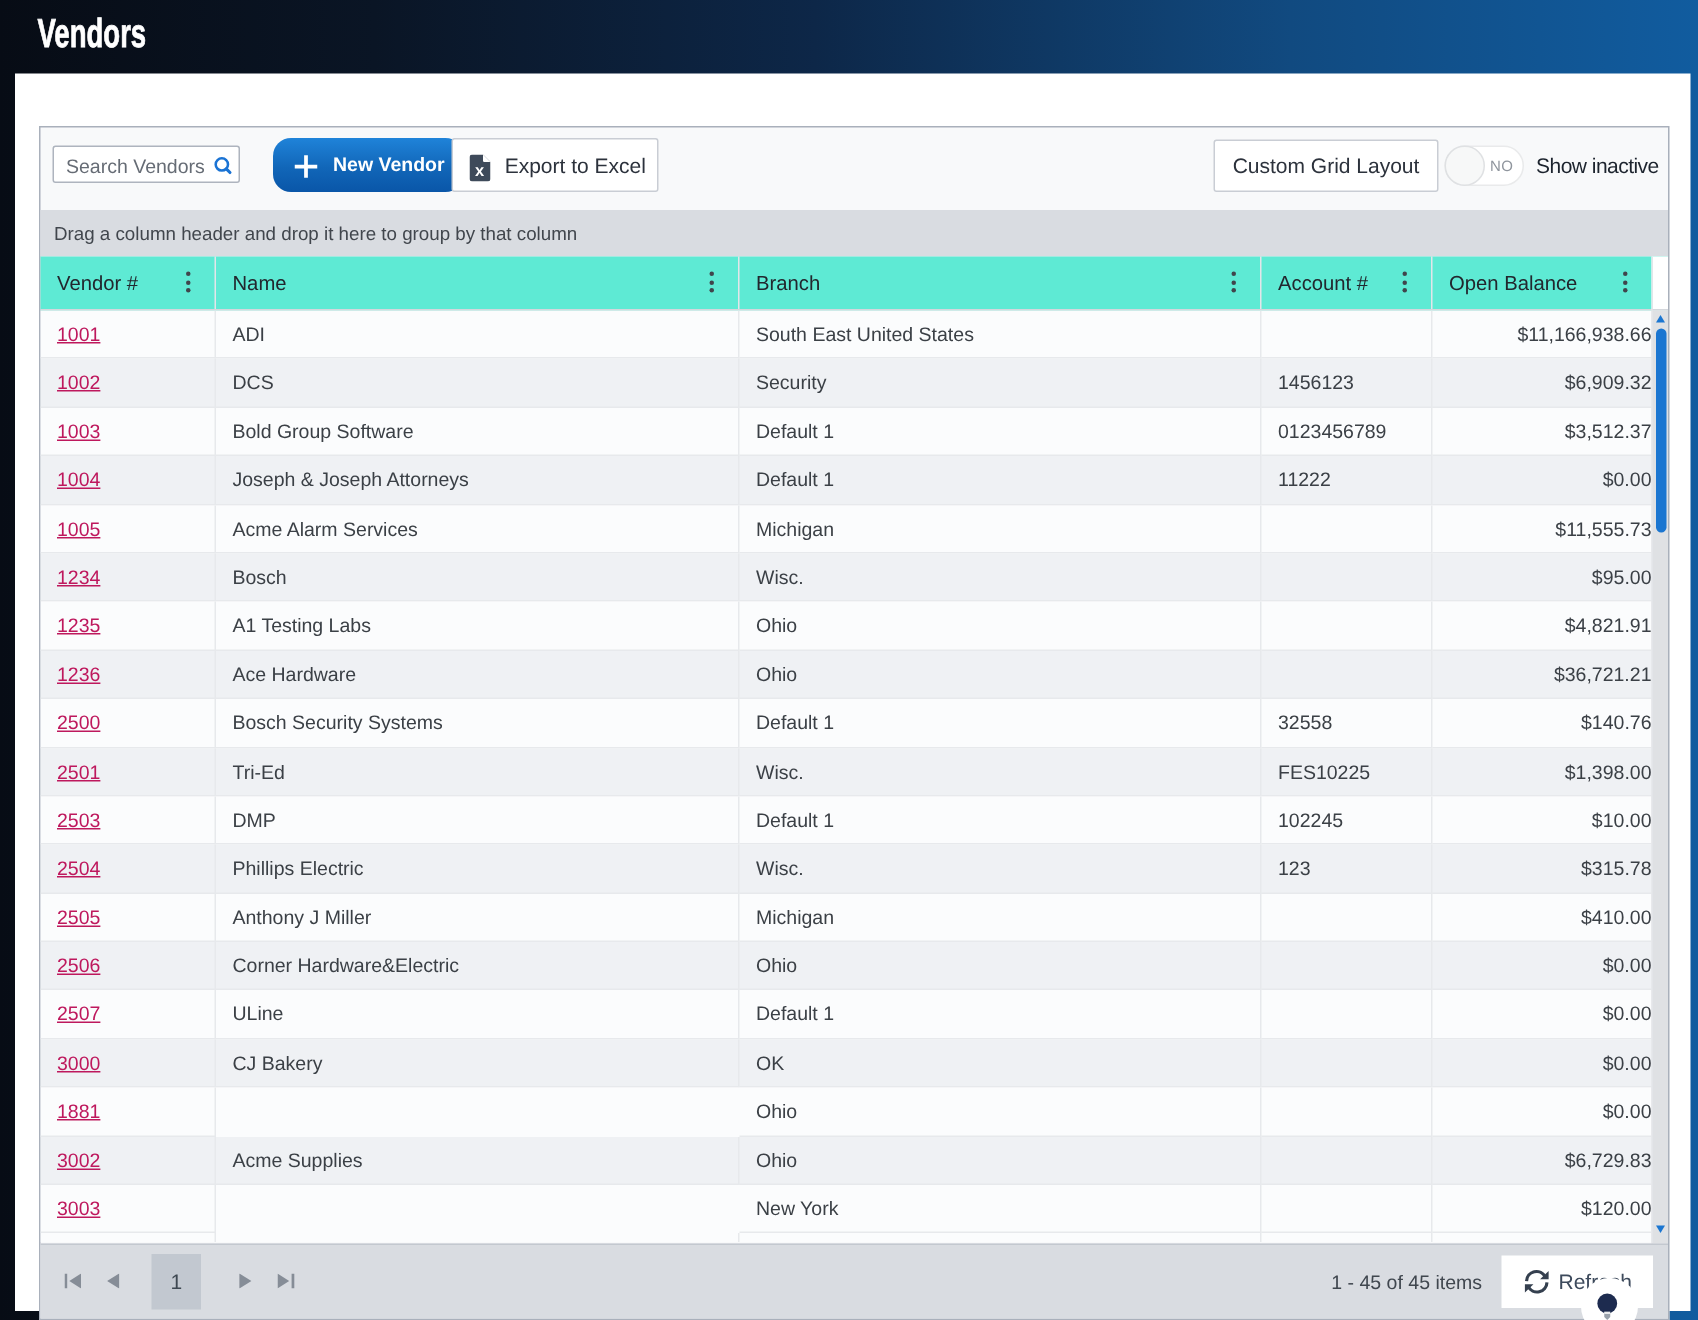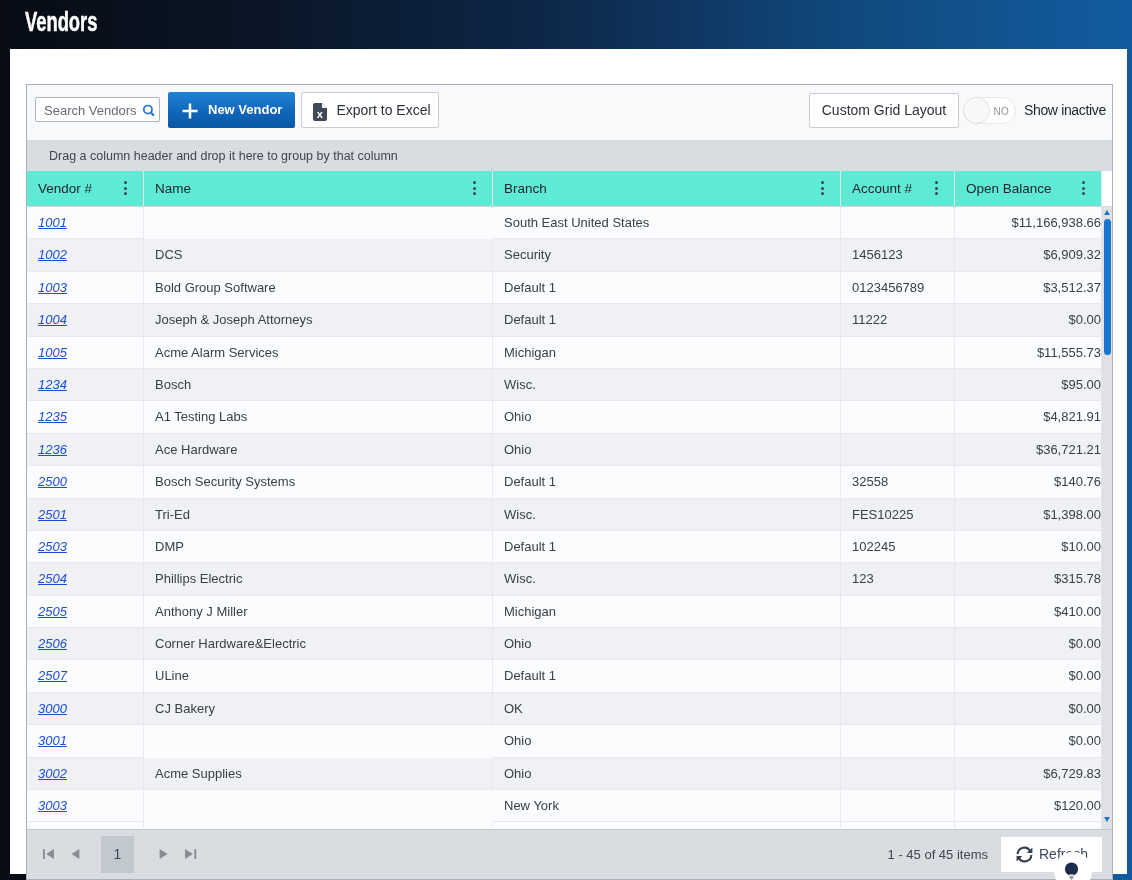--- a/index.html
+++ b/index.html
@@ -24,22 +24,22 @@
 }
 
 .toolbar { position:absolute; left:0; top:0; width:1085px; height:55px; }
 .search {
   position:absolute; left:8px; top:12px; width:125px; height:25px;
   background:#fff; border:1px solid #aeb4be; border-radius:2px;
 }
 .search .ph { position:absolute; left:8px; top:5px; font-size:13px; color:#666c75; }
 .search svg { position:absolute; right:1px; top:3px; }
 .btn-blue {
-  position:absolute; left:141px; top:7px; width:127px; height:36px;
-  background:linear-gradient(180deg,#1f83d9 0%,#1166b8 55%,#0a56a8 100%); border-radius:2px; color:#fff;
+  position:absolute; left:155px; top:7px; width:127px; height:36px;
+  background:linear-gradient(180deg,#1f83d9 0%,#1166b8 55%,#0a56a8 100%); border-radius:12px; color:#fff;
   font-size:13px; font-weight:700; line-height:36px;
 }
 .btn-blue svg { position:absolute; left:14px; top:11px; }
 .btn-blue span { position:absolute; left:40px; }
 .btn-white {
   position:absolute; background:#fff; border:1px solid #c9cdd4; border-radius:2px;
   color:#2c323c; font-size:14px; text-align:center;
 }
 .btn-excel { left:274px; top:7px; width:138px; height:36px; line-height:34px; }
 .btn-cgl   { left:782px; top:8px; width:150px; height:35px; line-height:33px; }
@@ -49,34 +49,34 @@
 }
 .toggle .knob {
   position:absolute; left:-1px; top:-1px; width:27px; height:27px; border-radius:50%;
   background:#f7f8f8; border:1px solid #dfe1e3;
 }
 .toggle .no { position:absolute; right:6px; top:8px; font-size:10px; color:#8f959d; letter-spacing:0.3px; }
 .showinactive { position:absolute; left:997px; top:17px; font-size:14px; letter-spacing:-0.35px; color:#1d242e; white-space:nowrap; }
 
 .groupbar {
   position:absolute; left:0; top:55px; width:1085px; height:31px;
-  background:#d9dce1; color:#41464d; font-size:12.5px; line-height:32px; padding-left:22px;
+  background:#d9dce1; color:#41464d; font-size:12.5px; line-height:32px; padding-left:9px;
 }
 
 .ghead { position:absolute; left:0; top:86px; width:1085px; height:36px; background:#5eead4; border-bottom:1px solid #d4d7dc; }
 .ghead .hc { position:absolute; top:0; height:35px; line-height:36px; font-size:13.5px; color:#22272e; font-weight:500; padding-left:11px; border-right:1px solid #e3e5e9; }
 .ghead .dots { position:absolute; right:16px; top:10px; width:3px; height:15px; }
 .ghead .dots i { display:block; width:3px; height:3px; border-radius:50%; background:#40454c; margin-bottom:2.5px; }
 
 .gbody { position:absolute; left:0; top:122px; width:1074px; height:622px; overflow:hidden; font-size:13px; color:#3b4046; }
 .row { position:relative; height:32.4px; background:#fbfcfd; }
 .row.alt { background:#eff1f4; }
 .row .c { position:absolute; top:0; height:32.4px; line-height:31.5px; padding-left:11px; border-right:1px solid #e7e9ec; border-bottom:1px solid #e7e9ec; white-space:nowrap; overflow:hidden; }
 .row .c.num { text-align:right; padding-right:0; padding-left:0; }
-.row a { color:#1d4ed8; text-decoration:underline;font-style:italic; }
+.row a { color:#be185d; text-decoration:underline; }
 
 .c1 { left:0; width:117px; }
 .c2 { left:117px; width:349px; }
 .c3 { left:466px; width:348px; }
 .c4 { left:814px; width:114px; }
 .c5 { left:928px; width:146px; border-right:none !important; }
 
 .vscroll { position:absolute; left:1074px; top:122px; width:11px; height:622px; background:#dfe1e4; border-left:1px solid #e3e5e9; }
 .vscroll .thumb { position:absolute; left:2px; top:12px; width:7px; height:136px; background:#1b76d1; border-radius:3.5px; }
 .vscroll .up, .vscroll .dn { position:absolute; left:2px; width:0; height:0; border-left:3.5px solid transparent; border-right:3.5px solid transparent; }
@@ -157,20 +157,21 @@
     <div class="hc c5">Open Balance<span class="dots">
             <i></i>
             <i></i>
             <i></i>
           </span></div>
   </div>
   <div class="hspacer"></div>
   <div class="gbody">
 <div class="row">
           <div class="c c1"><a>1001</a></div>
+          <div class="c c2">ADI</div>
           <div class="c c3">South East United States</div>
           <div class="c c4"></div>
           <div class="c c5 num">$11,166,938.66</div>
         </div>
 <div class="row alt">
           <div class="c c1"><a>1002</a></div>
           <div class="c c2">DCS</div>
           <div class="c c3">Security</div>
           <div class="c c4">1456123</div>
           <div class="c c5 num">$6,909.32</div>
@@ -267,21 +268,21 @@
           <div class="c c5 num">$0.00</div>
         </div>
 <div class="row alt">
           <div class="c c1"><a>3000</a></div>
           <div class="c c2">CJ Bakery</div>
           <div class="c c3">OK</div>
           <div class="c c4"></div>
           <div class="c c5 num">$0.00</div>
         </div>
 <div class="row">
-          <div class="c c1"><a>3001</a></div>
+          <div class="c c1"><a>1881</a></div>
           <div class="c c3">Ohio</div>
           <div class="c c4"></div>
           <div class="c c5 num">$0.00</div>
         </div>
 <div class="row alt">
           <div class="c c1"><a>3002</a></div>
           <div class="c c2">Acme Supplies</div>
           <div class="c c3">Ohio</div>
           <div class="c c4"></div>
           <div class="c c5 num">$6,729.83</div>

